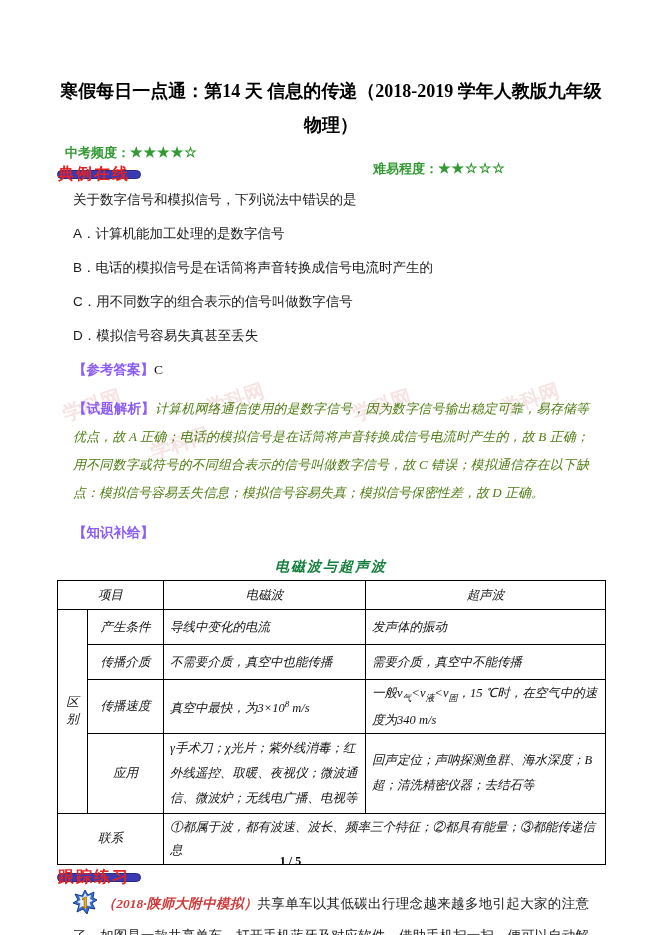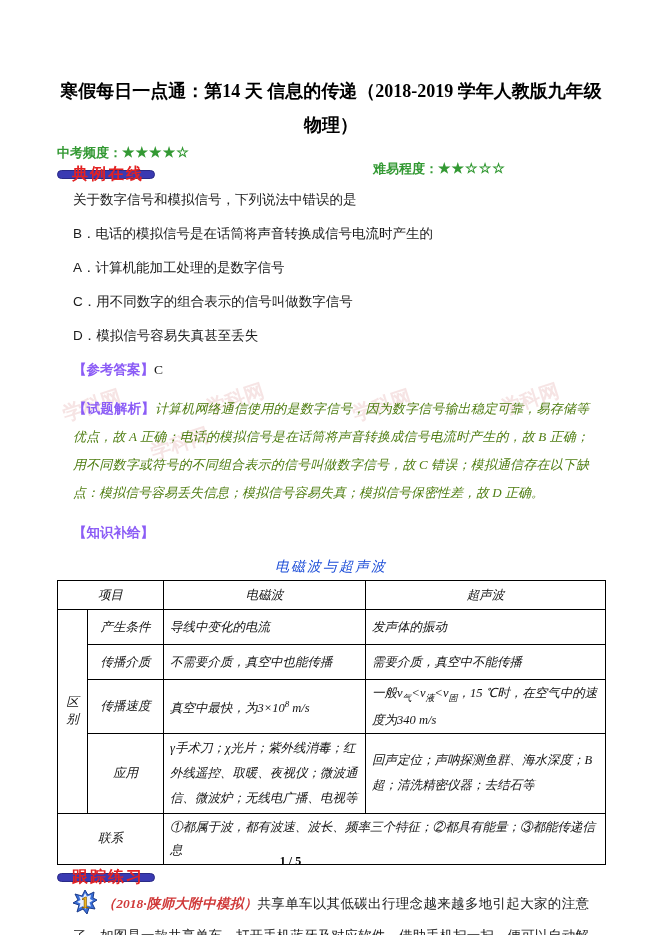--- a/index.html
+++ b/index.html
@@ -6,44 +6,44 @@
   body{width:661px;height:935px;background:#ffffff;font-family:"Liberation Sans",sans-serif;color:#1a1a1a;}
   .page{position:relative;width:661px;height:935px;background:#fff;overflow:hidden;}
   .content{position:absolute;left:57px;top:0;width:548px;}
   p{margin:16px;}
 
   .title{margin:74px 0 0 0;text-align:center;font-family:"Liberation Serif",serif;
          font-weight:bold;font-size:18px;line-height:34px;color:#000;}
 
   .meta-row{position:relative;margin-top:2px;height:18px;font-size:13px;font-weight:bold;}
   .meta-item{position:absolute;top:0;white-space:nowrap;}
-  .meta-freq{left:0;}
+  .meta-freq{left:8px;}
   .meta-diff{left:316px;margin-top:16px;}
   .meta-label{color:#339933;}
   .stars{color:#339933;letter-spacing:1px;font-size:14px;}
 
   .badge{display:inline-block;margin-top:8px;background:#3a3ab2;border:1px solid #2a2a86;
-         border-radius:7px;padding:3px 10px 4px 14px;text-align:right;}
+         border-radius:7px;padding:3px 10px 4px 0;text-align:right;}
   .badge span{color:#e32222;font-weight:bold;font-size:16px;letter-spacing:2px;
               font-family:"Liberation Serif",serif;}
   .badge-wrap{line-height:0;}
 
   .stem{margin-top:12px;font-size:13.5px;line-height:18px;}
   .option{margin-top:8px;font-size:13.5px;line-height:18px;}
 
   .answer-line{margin-top:6px;font-size:13.5px;line-height:18px;}
   .red-label{color:#8b5cf6;font-weight:bold;font-size:13.5px;}
   .answer-val{font-family:"Liberation Serif",serif;}
 
   .analysis{margin-top:2px;font-size:13px;line-height:28px;text-align:justify;}
   .kai{font-family:"Liberation Serif",serif;font-style:italic;color:#4d7c0f;}
 
   .knowledge{margin-top:2px;line-height:18px;}
 
-  .tbl-title{margin-top:2px;height:20px;text-align:center;color:#1d4ed8;font-weight:normal;
+  .tbl-title{margin-top:2px;height:20px;text-align:center;color:#15803d;font-weight:bold;
              font-size:14px;font-family:"Liberation Serif",serif;font-style:italic;letter-spacing:2px;}
 
   table.cmp{margin-top:2px;border-collapse:collapse;width:548px;table-layout:fixed;
             font-family:"Liberation Serif",serif;font-style:italic;font-size:12.5px;color:#111;}
   table.cmp td{border:1px solid #000;vertical-align:middle;padding:2px 6px;}
   table.cmp tr.hrow td{height:24px;text-align:center;}
   td.cc{text-align:center;padding:2px 2px;}
   td.l{text-align:left;line-height:23px;}
   tr.r1 td{height:30px;}
   tr.r2 td{height:30px;}
@@ -99,22 +99,22 @@
     </div>
 
     <div class="badge-wrap">
       <div class="badge">
         <span>典例在线</span>
       </div>
     </div>
 
     <p class="stem">关于数字信号和模拟信号，下列说法中错误的是</p>
 
+    <p class="option">A．计算机能加工处理的是数字信号</p>
     <p class="option">B．电话的模拟信号是在话筒将声音转换成信号电流时产生的</p>
-    <p class="option">A．计算机能加工处理的是数字信号</p>
     <p class="option">C．用不同数字的组合表示的信号叫做数字信号</p>
     <p class="option">D．模拟信号容易失真甚至丢失</p>
 
     <p class="answer-line">
       <span class="red-label">【参考答案】</span><span class="answer-val">C</span>
     </p>
 
     <p class="analysis">
       <span class="red-label">【试题解析】</span><span class="kai">计算机网络通信使用的是数字信号，因为数字信号输出稳定可靠，易存储等优点，故 A 正确；电话的模拟信号是在话筒将声音转换成信号电流时产生的，故 B 正确；用不同数字或符号的不同组合表示的信号叫做数字信号，故 C 错误；模拟通信存在以下缺点：模拟信号容易丢失信息；模拟信号容易失真；模拟信号保密性差，故 D 正确。</span>
     </p>

